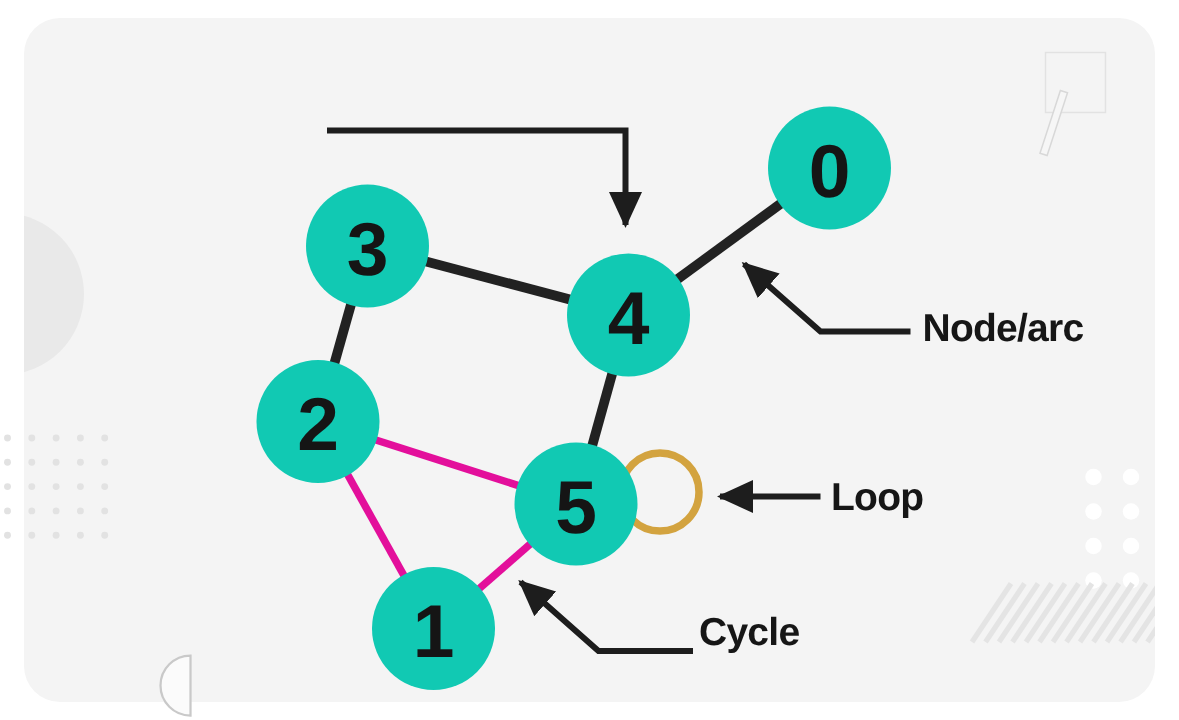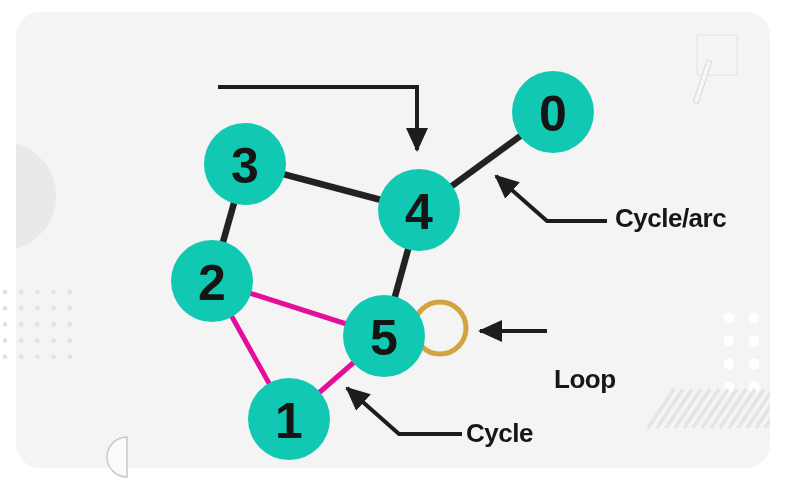--- a/index.html
+++ b/index.html
@@ -15,22 +15,22 @@
     background:#f4f4f4;border-radius:24px;
   }
   svg.overlay{position:absolute;left:0;top:0;width:786px;height:480px;}
   .anno-label{
     position:absolute;
     font-weight:700;font-size:26px;line-height:30px;
     color:#161616;letter-spacing:-0.5px;white-space:nowrap;
   }
   .lbl-node-vertex{left:38px;top:70px;}
   .lbl-edge-arc{left:615px;top:203px;}
-  .lbl-loop{left:554px;top:316px;margin-top:48px;}
-  .lbl-cycle{left:466px;top:418px;}
+  .lbl-loop{left:554px;top:316px;}
+  .lbl-cycle{left:466px;top:406px;}
 </style>
 </head>
 <body>
 
 <div id="stage">
 
   <div class="card"></div>
 
   <svg class="overlay" viewBox="0 0 786 480" xmlns="http://www.w3.org/2000/svg">
     <defs>
@@ -151,16 +151,16 @@
       </g>
 
     <g fill="none" stroke="#1d1d1d" stroke-width="4">
       <path d="M218,87 L417,87 L417,150" marker-end="url(#arrowhead)"></path>
       <path d="M607,221 L547,221 L496,176" marker-end="url(#arrowhead)"></path>
       <path d="M547,331 L480,331" marker-end="url(#arrowhead)"></path>
       <path d="M462,434 L399,434 L347,388" marker-end="url(#arrowhead)"></path>
     </g>
   </svg>
 
-  <div class="anno-label lbl-edge-arc">Cycle/arc</div>
+  <div class="anno-label lbl-edge-arc">Node/arc</div>
   <div class="anno-label lbl-loop">Loop</div>
   <div class="anno-label lbl-cycle">Cycle</div>
 </div>
 
 </body></html>

